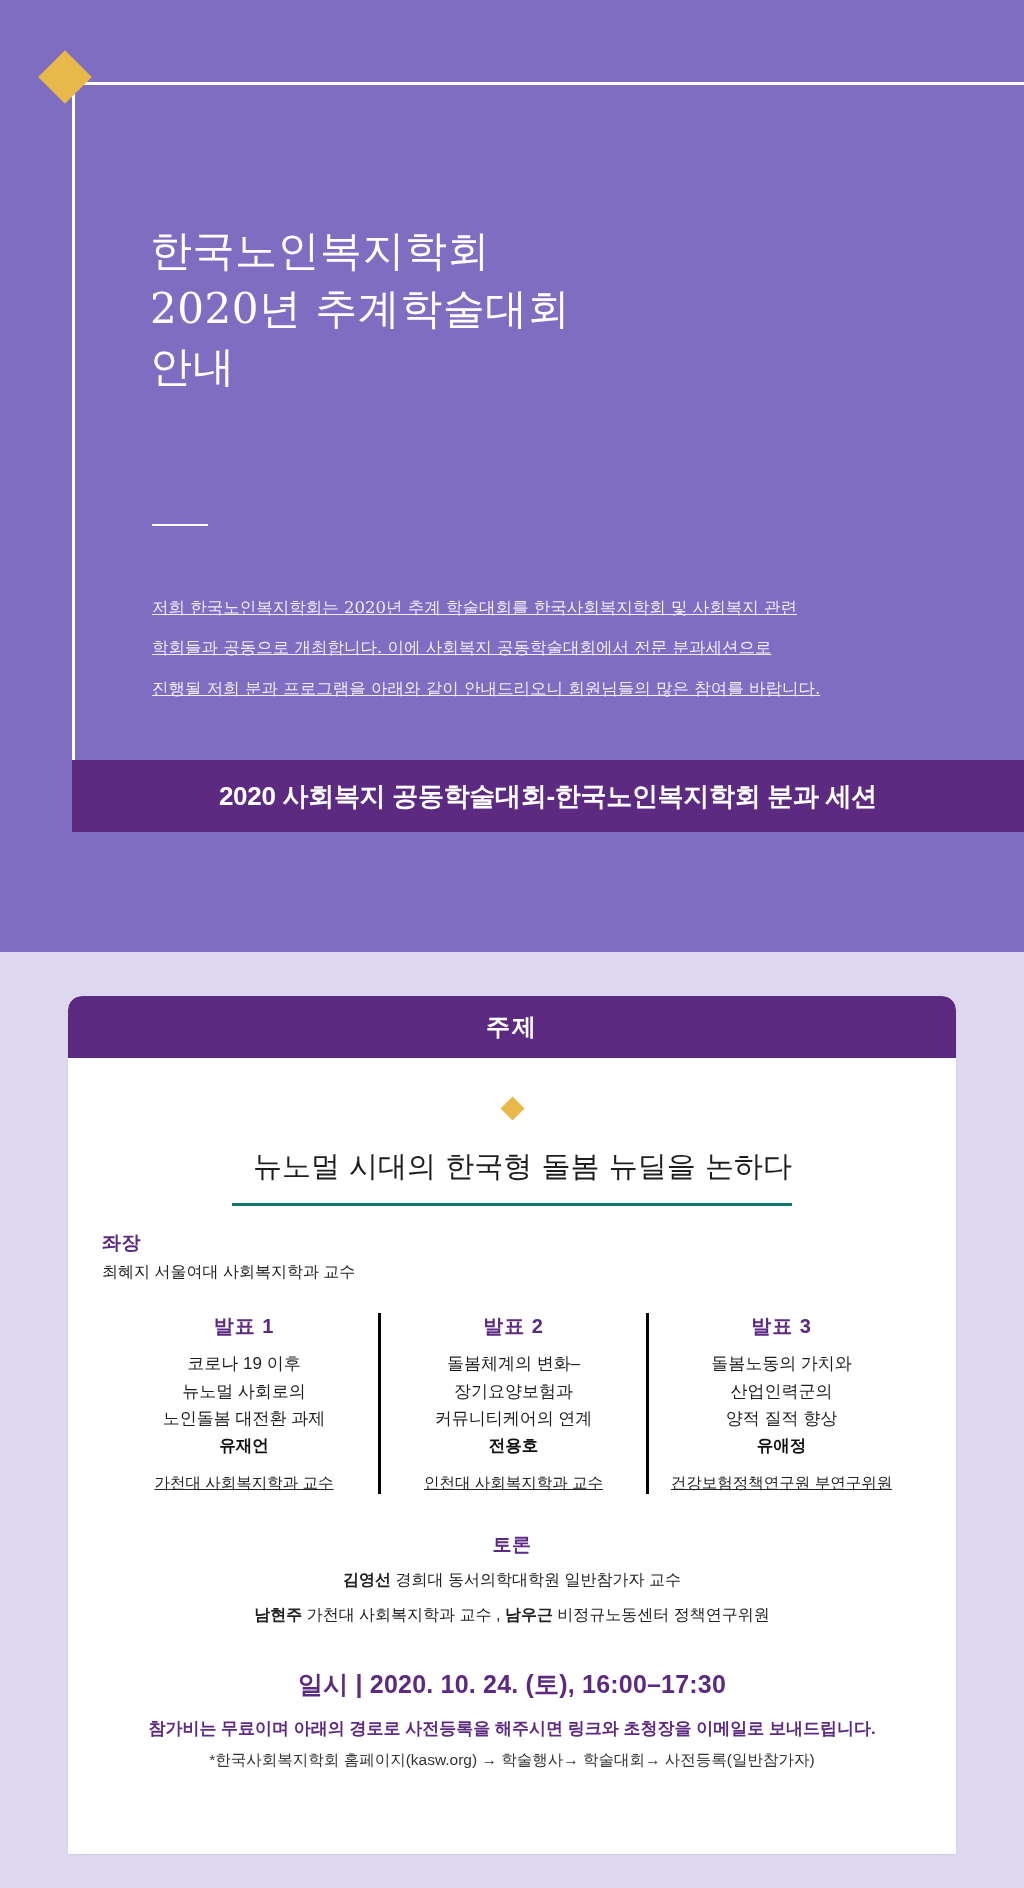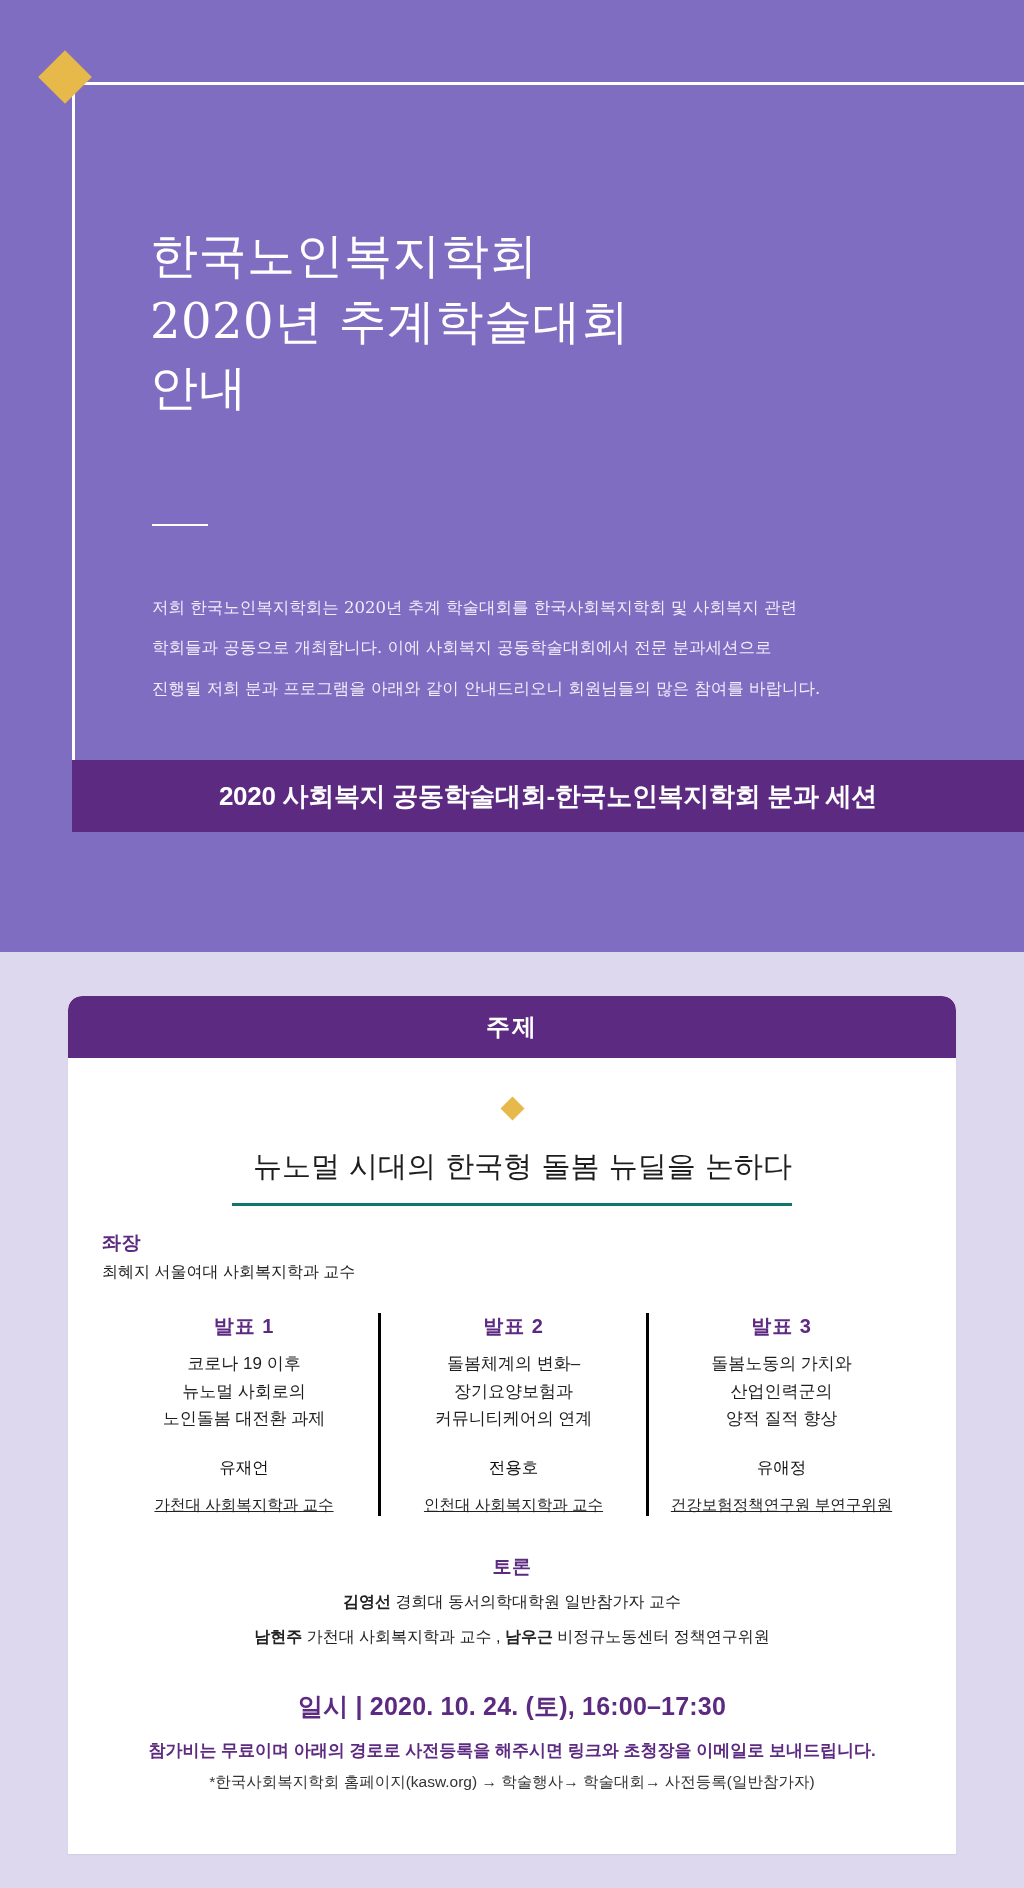--- a/index.html
+++ b/index.html
@@ -45,21 +45,21 @@
     height: 38px;
     background: #e6b94a;
     transform: rotate(45deg);
   }
   .hero-title {
     position: absolute;
     left: 150px;
     top: 222px;
     color: #ffffff;
     font-family: "DejaVu Serif", serif;
-    font-size: 48px;
+    font-size: 42px;
     line-height: 1.38;
     font-weight: 400;
     letter-spacing: 0.5px;
     white-space: pre-line;
   }
   .hero-rule {
     position: absolute;
     left: 152px;
     top: 524px;
     width: 56px;
@@ -69,20 +69,21 @@
   .hero-desc {
     position: absolute;
     left: 152px;
     top: 588px;
     width: 790px;
     color: #f1ecfb;
     font-size: 16.5px;
     line-height: 2.45;
     font-family: "DejaVu Serif", serif;
     white-space: pre-line;
+    text-decoration: underline;
   }
   .hero-band {
     position: absolute;
     left: 72px;
     top: 760px;
     width: 952px;
     height: 72px;
     background: #5d2a81;
     display: flex;
     align-items: center;
@@ -186,23 +187,23 @@
     letter-spacing: 1px;
   }
   .session-title {
     margin-top: 10px;
     font-size: 17px;
     line-height: 1.62;
     color: #1d1d1d;
     white-space: pre-line;
   }
   .session-speaker {
-    margin-top: 24px;
+    margin-top: 2px;
     font-size: 16.5px;
-    font-weight: normal;
+    font-weight: bold;
     color: #111;
   }
   .session-affil {
     margin-top: 16px;
     font-size: 15.5px;
     color: #222;
     text-decoration: underline;
   }
 
   .discussion {

